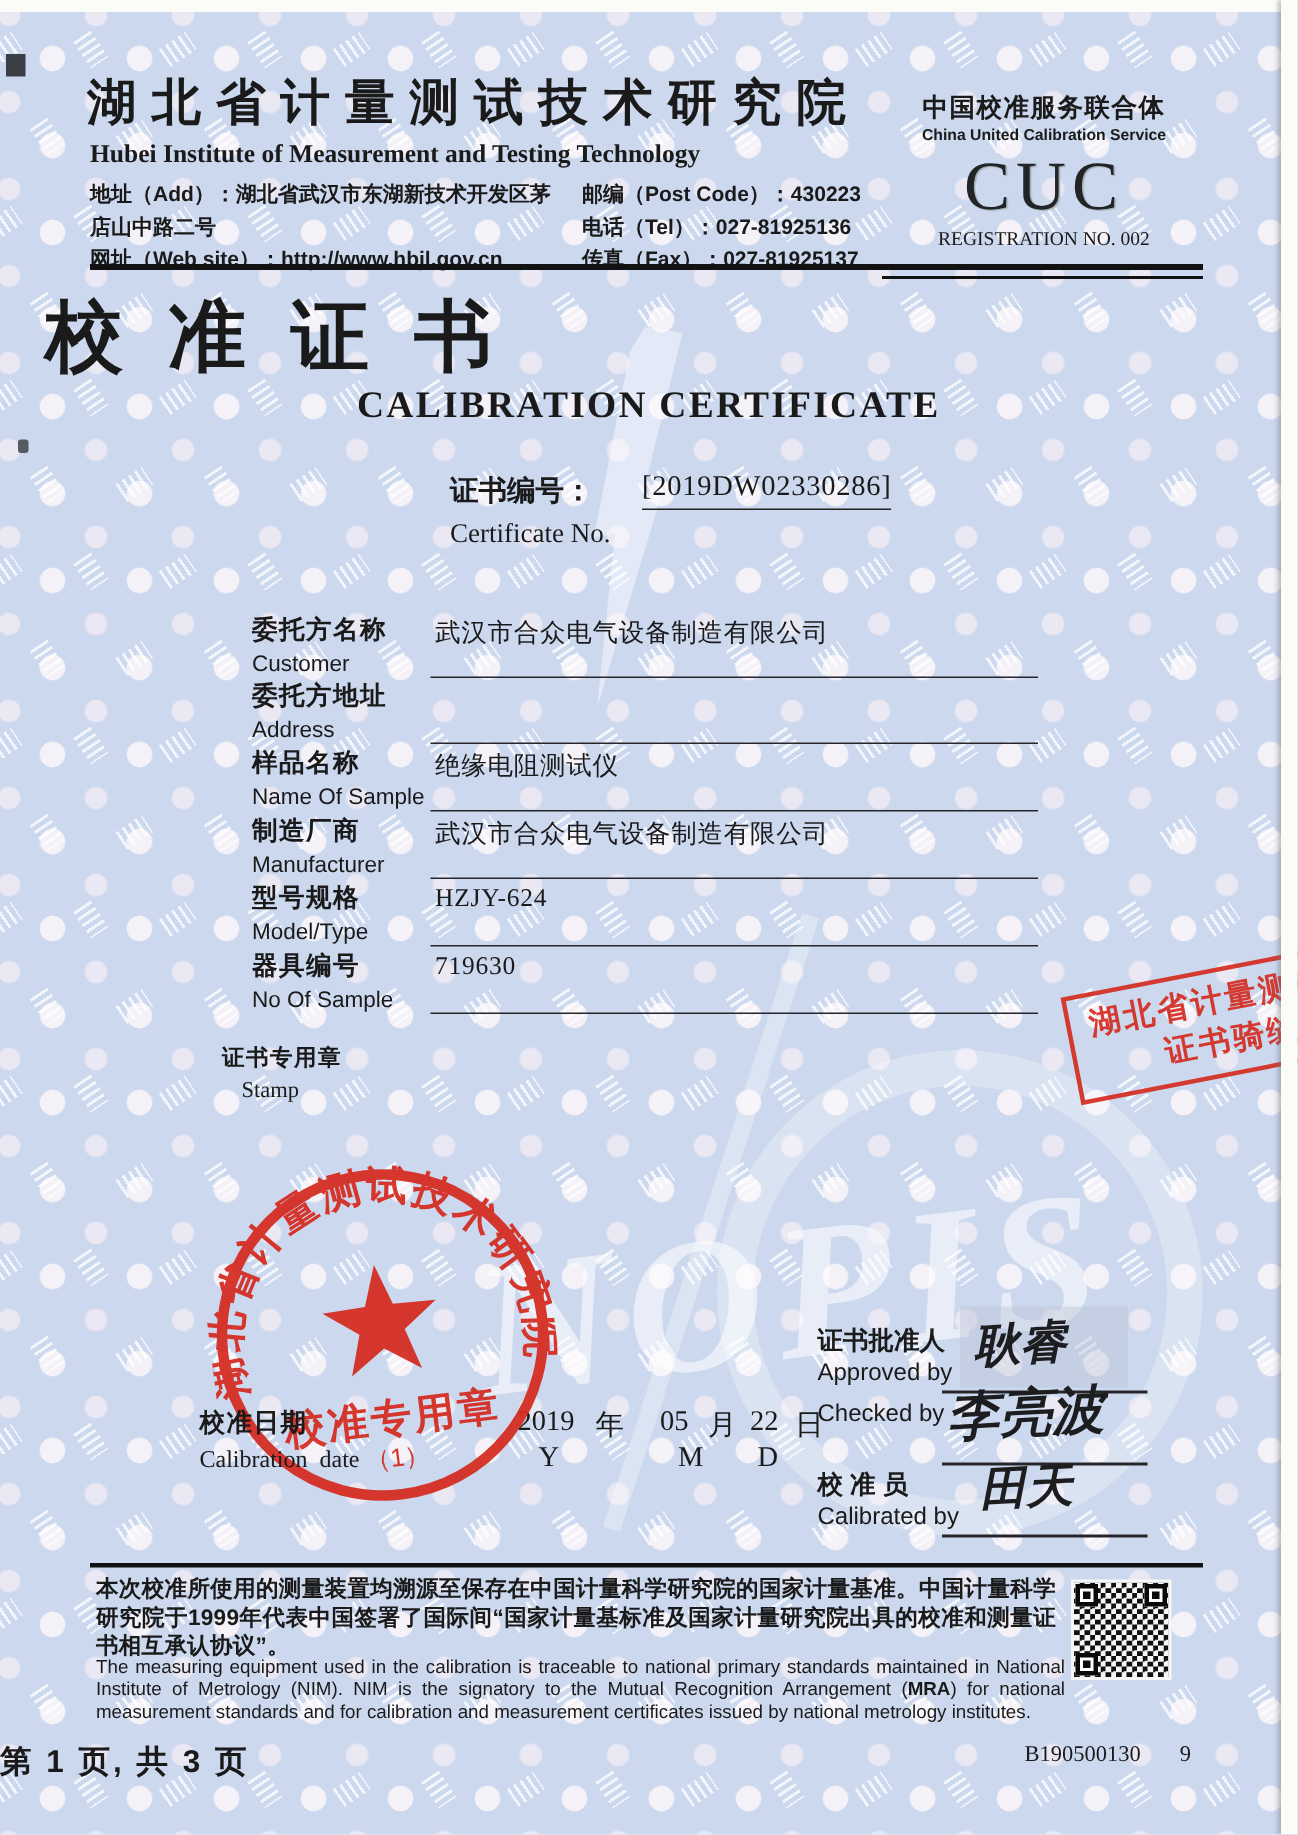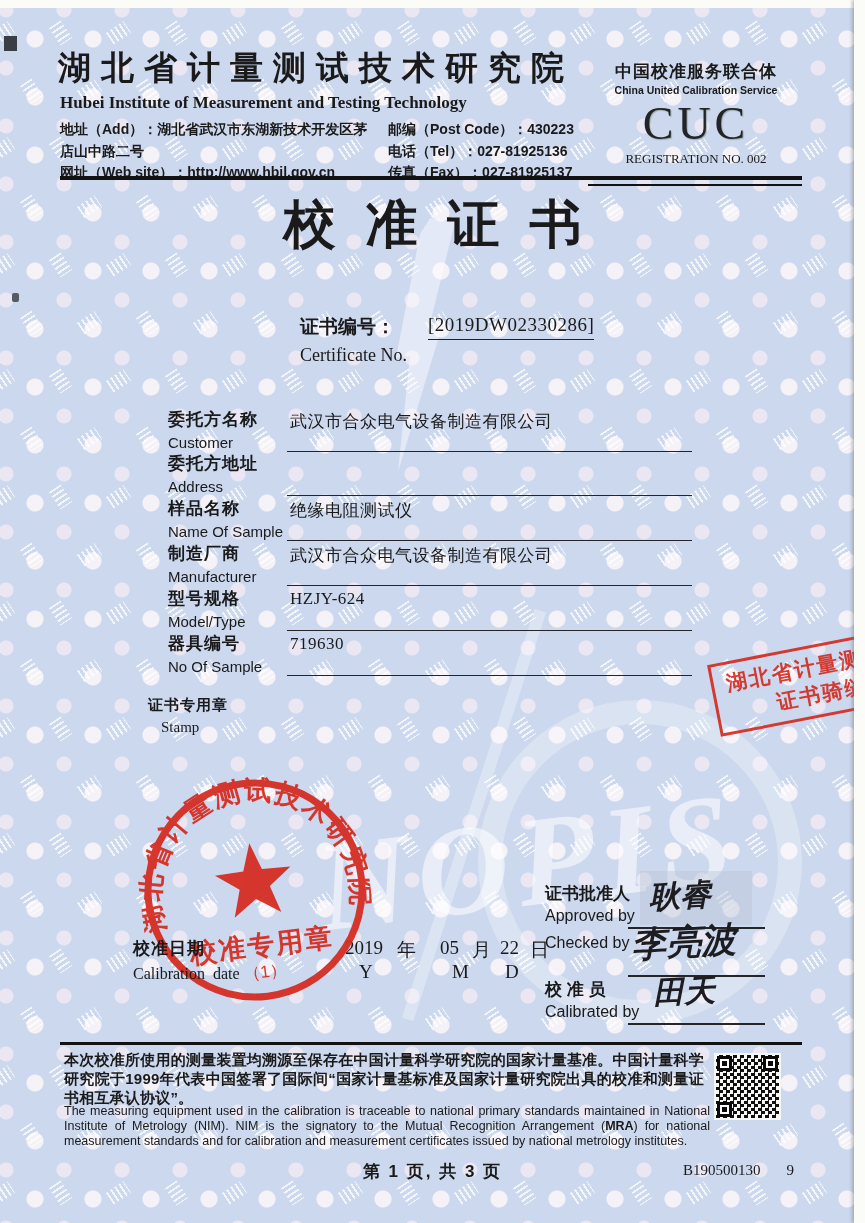--- a/index.html
+++ b/index.html
@@ -25,21 +25,21 @@
   .contact-left{position:absolute;left:60px;top:119px;width:332px;font-size:14px;font-weight:600;line-height:1.55;z-index:3}
   .contact-right{position:absolute;left:388px;top:119px;font-size:14px;font-weight:600;line-height:1.55;z-index:3}
   .cuc{position:absolute;left:588px;top:60px;width:216px;text-align:center;z-index:3}
   .cuc-cn{font-size:17px;font-weight:800;letter-spacing:1px}
   .cuc-en{font-size:10.5px;font-weight:700;margin-top:1px}
   .cuc-abbr{font-size:46px;font-family:"Liberation Serif",serif;letter-spacing:4px;margin-top:1px;color:#232428;text-shadow:1px 1px 1px #9aa}
   .cuc-reg{font-size:13px;font-family:"Liberation Serif",serif;margin-top:1px}
   .rule-main{position:absolute;left:60px;top:176px;width:742px;height:4px;background:#121212;z-index:3}
   .rule-sub{position:absolute;left:588px;top:184px;width:214px;height:2px;background:#121212;z-index:3}
 
-  .title-cn{position:absolute;left:0;top:190px;width:100%;text-align:center;font-size:52px;font-weight:700;font-family:"Liberation Serif",serif;letter-spacing:30px;text-indent:30px;z-index:3}
+  .title-cn{position:absolute;left:0;top:190px;width:100%;text-align:left;font-size:52px;font-weight:700;font-family:"Liberation Serif",serif;letter-spacing:30px;text-indent:30px;z-index:3}
   .title-en{position:absolute;left:0;top:257px;width:100%;text-align:center;font-size:25px;font-weight:700;font-family:"Liberation Serif",serif;letter-spacing:1.5px;z-index:3}
   .certno{position:absolute;left:300px;top:314px;z-index:3}
   .certno .cn{font-size:19px;font-weight:700}
   .certno .en{font-size:18px;font-family:"Liberation Serif",serif;margin-top:5px}
   .certno .val{position:absolute;left:128px;top:0;font-size:19px;font-family:"Liberation Serif",serif;border-bottom:1.5px solid #222;padding-bottom:3px;letter-spacing:.5px}
 
   .frow{position:absolute;left:168px;width:530px;height:44px;z-index:3}
   .flabel{position:absolute;left:0;top:0;width:122px}
   .fcn{font-size:17px;font-weight:700;letter-spacing:1px;line-height:22px}
   .fen{font-size:15px;line-height:20px;margin-top:2px}
@@ -63,21 +63,21 @@
   .sig-row .cn{font-size:17px;font-weight:700;line-height:21px}
   .sig-row .en{font-size:16px;line-height:21px;margin-top:1px}
   .sig-line{position:absolute;left:83px;top:44px;width:137px;height:1.5px;background:#25252a}
   .sig-name{position:absolute;font-family:"DejaVu Serif",serif;font-style:italic;font-weight:700;color:#1d1d20;transform:rotate(-3deg);white-space:nowrap;z-index:4}
   .sig-hl{position:absolute;left:95px;top:-12px;width:112px;height:54px;background:rgba(188,198,214,.45)}
 
   .rule-foot{position:absolute;left:60px;top:1042px;width:742px;height:3px;background:#121212;z-index:3}
   .f-cn{position:absolute;left:64px;top:1050px;width:640px;font-size:15px;line-height:1.27;font-weight:600;text-align:justify;letter-spacing:.2px;z-index:3}
   .f-cn b{font-weight:800}
   .f-en{position:absolute;left:64px;top:1104px;width:646px;font-size:12.5px;line-height:1.18;font-weight:500;text-align:justify;z-index:3}
-  .page-info{position:absolute;left:0;top:1160px;width:100%;text-align:center;font-size:17px;font-weight:600;letter-spacing:2px;z-index:3}
+  .page-info{position:absolute;left:0;top:1160px;width:100%;font-size:21px;font-weight:600;letter-spacing:2px;z-index:3}
   .doc-no{position:absolute;left:683px;top:1162px;font-size:15px;font-family:"Liberation Serif",serif;z-index:3}
   .doc-no span{margin-left:26px}
 
   .qr{position:absolute;left:716px;top:1055px;width:63px;height:63px;z-index:3;
     background:conic-gradient(#101010 25%,#f6f6f4 0 50%,#101010 0 75%,#f6f6f4 0) 0 0/7px 7px;outline:2px solid #f6f6f4}
   .qf{position:absolute;width:15px;height:15px;border:3px solid #0a0a0a;background:#fff}
   .qf::after{content:"";position:absolute;left:2px;top:2px;width:5px;height:5px;background:#0a0a0a}
   .qf.tl{left:1px;top:1px}.qf.tr{right:1px;top:1px}.qf.bl{left:1px;bottom:1px}
 </style>
 </head>
@@ -438,20 +438,21 @@
   <div class="cuc">
     <div class="cuc-cn">中国校准服务联合体</div>
     <div class="cuc-en">China United Calibration Service</div>
     <div class="cuc-abbr">CUC</div>
     <div class="cuc-reg">REGISTRATION NO. 002</div>
   </div>
   <div class="rule-main"></div>
   <div class="rule-sub"></div>
 
   <div class="title-cn">校准证书</div>
+  <div class="title-en">CALIBRATION CERTIFICATE</div>
   <div class="certno">
     <div class="cn">证书编号：</div>
     <div class="en">Certificate No.</div>
     <div class="val">[2019DW02330286]</div>
   </div>
 
   <div class="frow" style="top:409px">
     <div class="flabel">
         <div class="fcn">委托方名称</div>
         <div class="fen">Customer</div>

